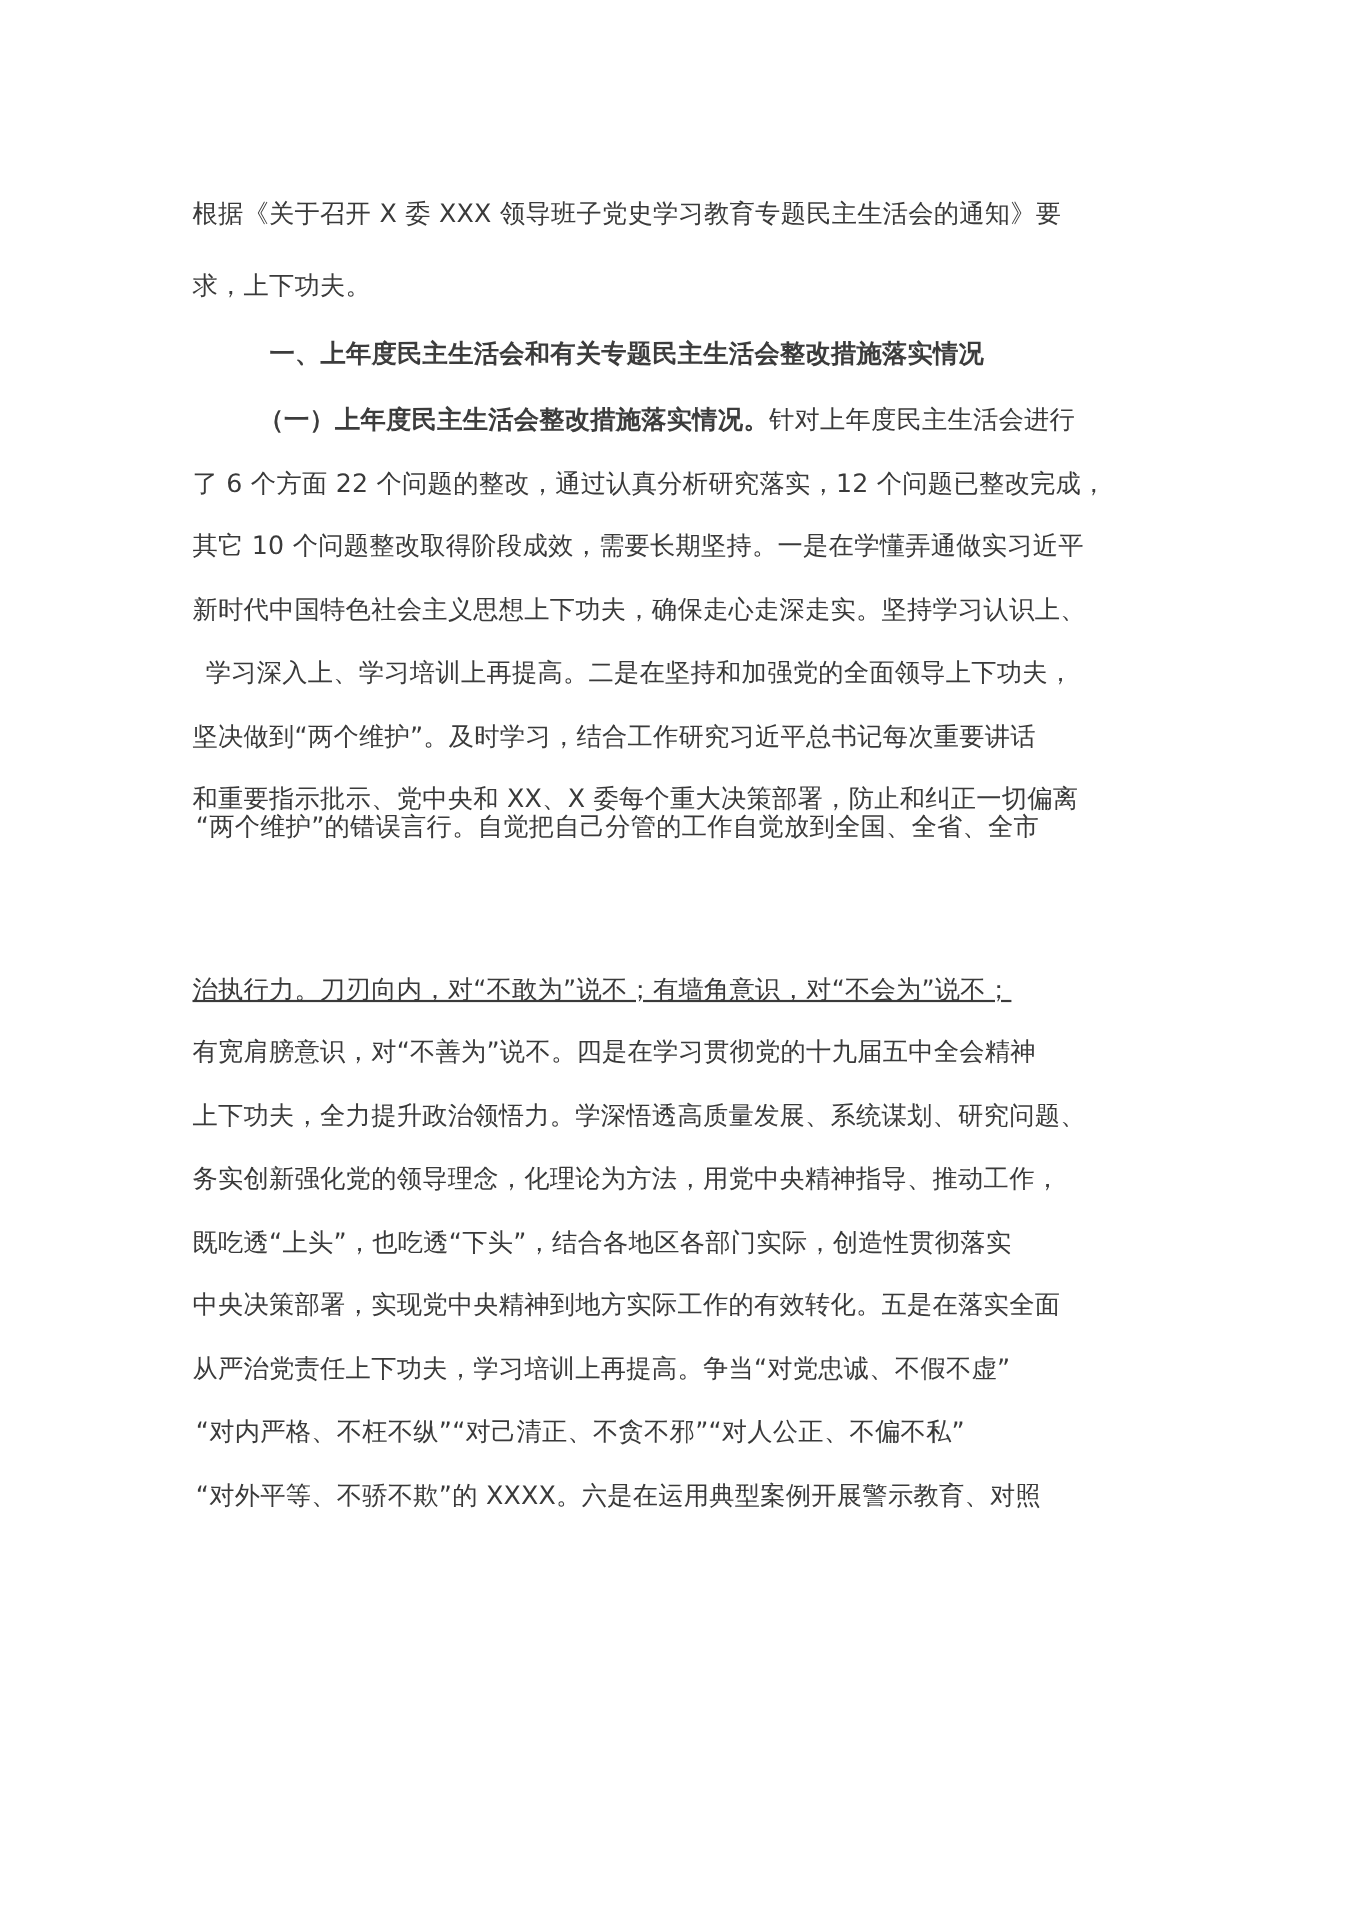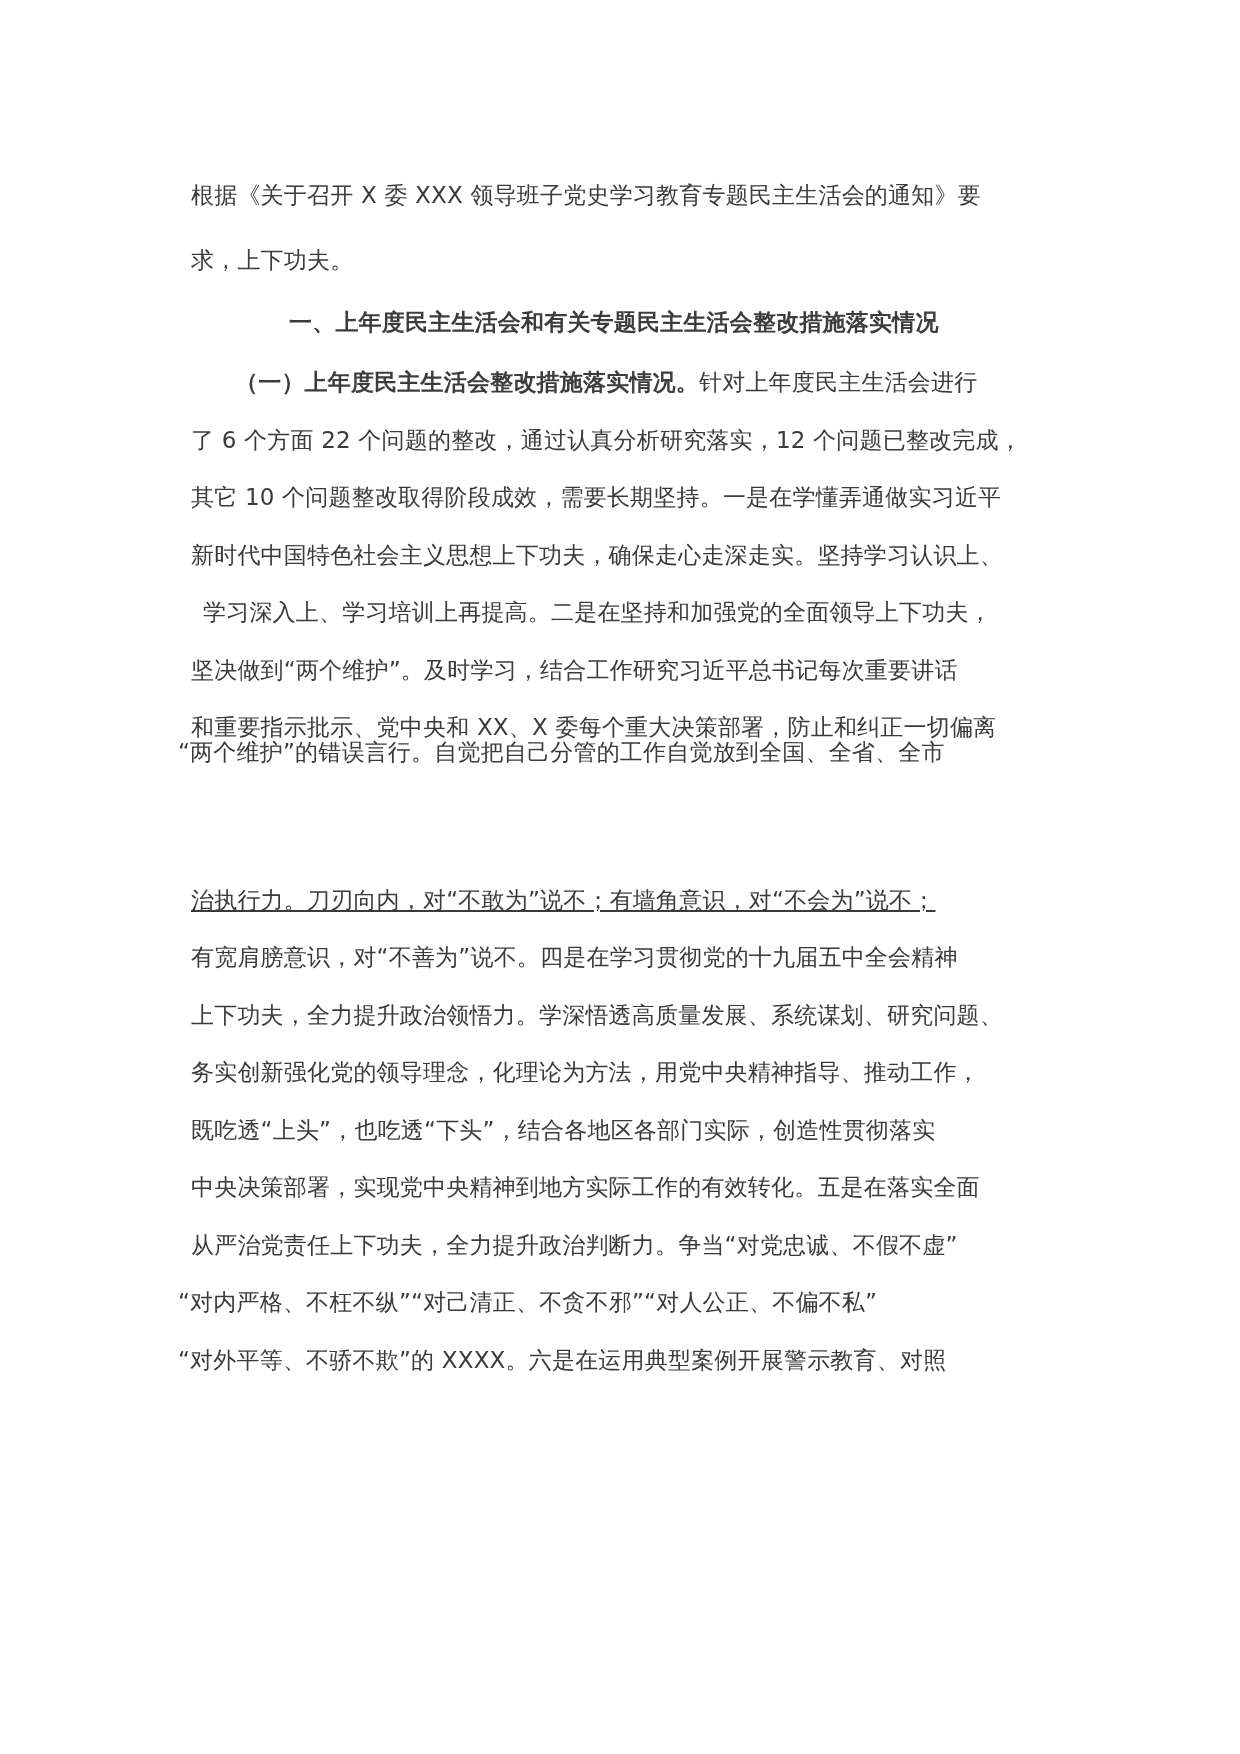--- a/index.html
+++ b/index.html
@@ -2,54 +2,54 @@
 <html><head>
   <meta charset="utf-8">
   <style>
     html, body { margin: 0; padding: 0; background: #ffffff; }
     body { width: 1240px; height: 1754px; position: relative; overflow: hidden; }
     .page {
       position: absolute; left: 0; top: 0; width: 1240px; height: 1754px; background: #ffffff;
     }
     .line {
       position: absolute;
-      left: 191px;
+      left: 175px;
       width: 870px;
       height: 40px;
       line-height: 40px;
       font-family: "DejaVu Sans", "Liberation Sans", sans-serif;
       font-size: 23px;
       color: #3a3a3a;
       white-space: nowrap;
       letter-spacing: 0.2px;
     }
     .bold { font-weight: bold; color: #3c3c3c; }
   </style>
 </head>
 <body>
 
 <div class="page">
   <div class="line" style="top:175px;"> 根据《关于召开 X 委 XXX 领导班子党史学习教育专题民主生活会的通知》要</div>
   <div class="line" style="top:240px;">求，上下功夫。</div>
 
-  <div class="line bold" style="top:302px; left:245px;margin-left:44px;">一、上年度民主生活会和有关专题民主生活会整改措施落实情况</div>
+  <div class="line bold" style="top:302px; left:245px;">一、上年度民主生活会和有关专题民主生活会整改措施落实情况</div>
 
   <div class="line" style="top:362px; left:235px;">
     <span class="bold">（一）上年度民主生活会整改措施落实情况。</span><span>针对上年度民主生活会进行</span>
   </div>
 
   <div class="line" style="top:420px;">了 6 个方面 22 个问题的整改，通过认真分析研究落实，12 个问题已整改完成，</div>
   <div class="line" style="top:477px;">其它 10 个问题整改取得阶段成效，需要长期坚持。一是在学懂弄通做实习近平</div>
   <div class="line" style="top:535px;">新时代中国特色社会主义思想上下功夫，确保走心走深走实。坚持学习认识上、</div>
   <div class="line" style="top:592px;margin-left:12px;">学习深入上、学习培训上再提高。二是在坚持和加强党的全面领导上下功夫，</div>
   <div class="line" style="top:650px;">坚决做到“两个维护”。及时学习，结合工作研究习近平总书记每次重要讲话</div>
   <div class="line" style="top:707px;">和重要指示批示、党中央和 XX、X 委每个重大决策部署，防止和纠正一切偏离</div>
   <div class="line" style="top:732px; left:178px;">“两个维护”的错误言行。自觉把自己分管的工作自觉放到全国、全省、全市</div>
   <div class="line" style="top:880px;text-decoration:underline;">治执行力。刀刃向内，对“不敢为”说不；有墙角意识，对“不会为”说不；</div>
   <div class="line" style="top:937px;">有宽肩膀意识，对“不善为”说不。四是在学习贯彻党的十九届五中全会精神</div>
   <div class="line" style="top:995px;">上下功夫，全力提升政治领悟力。学深悟透高质量发展、系统谋划、研究问题、</div>
   <div class="line" style="top:1052px;">务实创新强化党的领导理念，化理论为方法，用党中央精神指导、推动工作，</div>
   <div class="line" style="top:1110px;">既吃透“上头”，也吃透“下头”，结合各地区各部门实际，创造性贯彻落实</div>
   <div class="line" style="top:1167px;">中央决策部署，实现党中央精神到地方实际工作的有效转化。五是在落实全面</div>
-  <div class="line" style="top:1225px;">从严治党责任上下功夫，全力提升政治判断力。争当“对党忠诚、不假不虚”</div>
+  <div class="line" style="top:1225px;">从严治党责任上下功夫，学习培训上再提高。争当“对党忠诚、不假不虚”</div>
   <div class="line" style="top:1282px; left:178px;">“对内严格、不枉不纵”“对己清正、不贪不邪”“对人公正、不偏不私”</div>
   <div class="line" style="top:1340px; left:178px;">“对外平等、不骄不欺”的 XXXX。六是在运用典型案例开展警示教育、对照</div>
 </div>
 
 </body></html>

